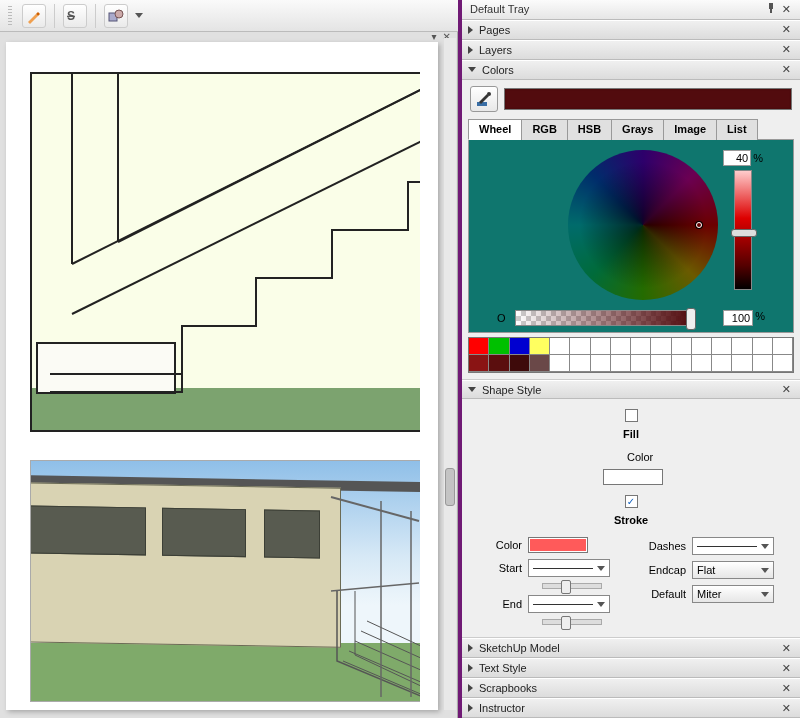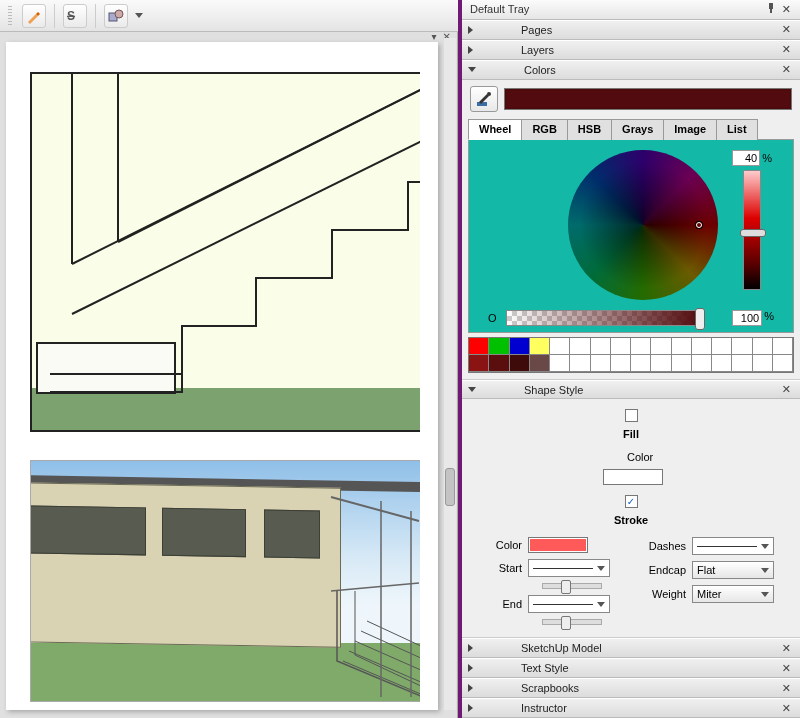--- a/index.html
+++ b/index.html
@@ -135,21 +135,20 @@
   .tray-title .pin, .tray-title .xbtn { font-size:11px; color:#444; padding:0 3px; cursor:pointer;}
 
   .panel-header {
     height: 20px;
     background: linear-gradient(to bottom, #f0f0f0, #dcdcdc);
     border-top: 1px solid #fff;
     border-bottom: 1px solid #bbb;
     display: flex; align-items: center;
     padding: 0 6px;
     cursor: pointer;
-    gap: 42px;
   }
   .panel-header .chev { width:0;height:0; margin-right:6px;}
   .panel-header.collapsed .chev{ border-top:4px solid transparent; border-bottom:4px solid transparent; border-left:5px solid #444;}
   .panel-header.expanded .chev{ border-left:4px solid transparent; border-right:4px solid transparent; border-top:5px solid #444;}
   .panel-header .label { flex:1; font-size:11px; color:#222;}
   .panel-header .xbtn { font-size:11px; color:#444; padding:0 3px;}
 
   .panel-body {
     background:#efefef;
     border-bottom:1px solid #ccc;
@@ -182,22 +181,22 @@
     margin-right:-1px;
     cursor:pointer;
     position:relative; top:1px;
   }
   .color-tabs .tab.active {
     background:#fff;
     border-bottom:1px solid #fff;
   }
 
   .wheel-area {
-    background:#14b8a6;
-    padding:10px 15px 6px;
+    background:#0f766e;
+    padding:10px 24px 6px;
     margin:0 6px 4px;
     border:1px solid #999; border-top:none;
     position:relative;
   }
   .wheel-top {
     display:flex; gap:10px; align-items:flex-start;
     justify-content:center;
     position:relative;
   }
   .wheel {
@@ -577,21 +576,21 @@
               </div>
           </div>
           <div class="pair">
             <span class="plab">Endcap</span>
             <div class="text-select" style="background:linear-gradient(to bottom,#fff,#e6e6e6);">
                 <span>Flat</span>
                 <div class="caret"></div>
               </div>
           </div>
           <div class="pair">
-            <span class="plab">Weight</span>
+            <span class="plab">Default</span>
             <div class="text-select" style="background:linear-gradient(to bottom,#fff,#e6e6e6);">
                 <span>Miter</span>
                 <div class="caret"></div>
               </div>
           </div>
         </div>
       </div>
 
     </div>
 

